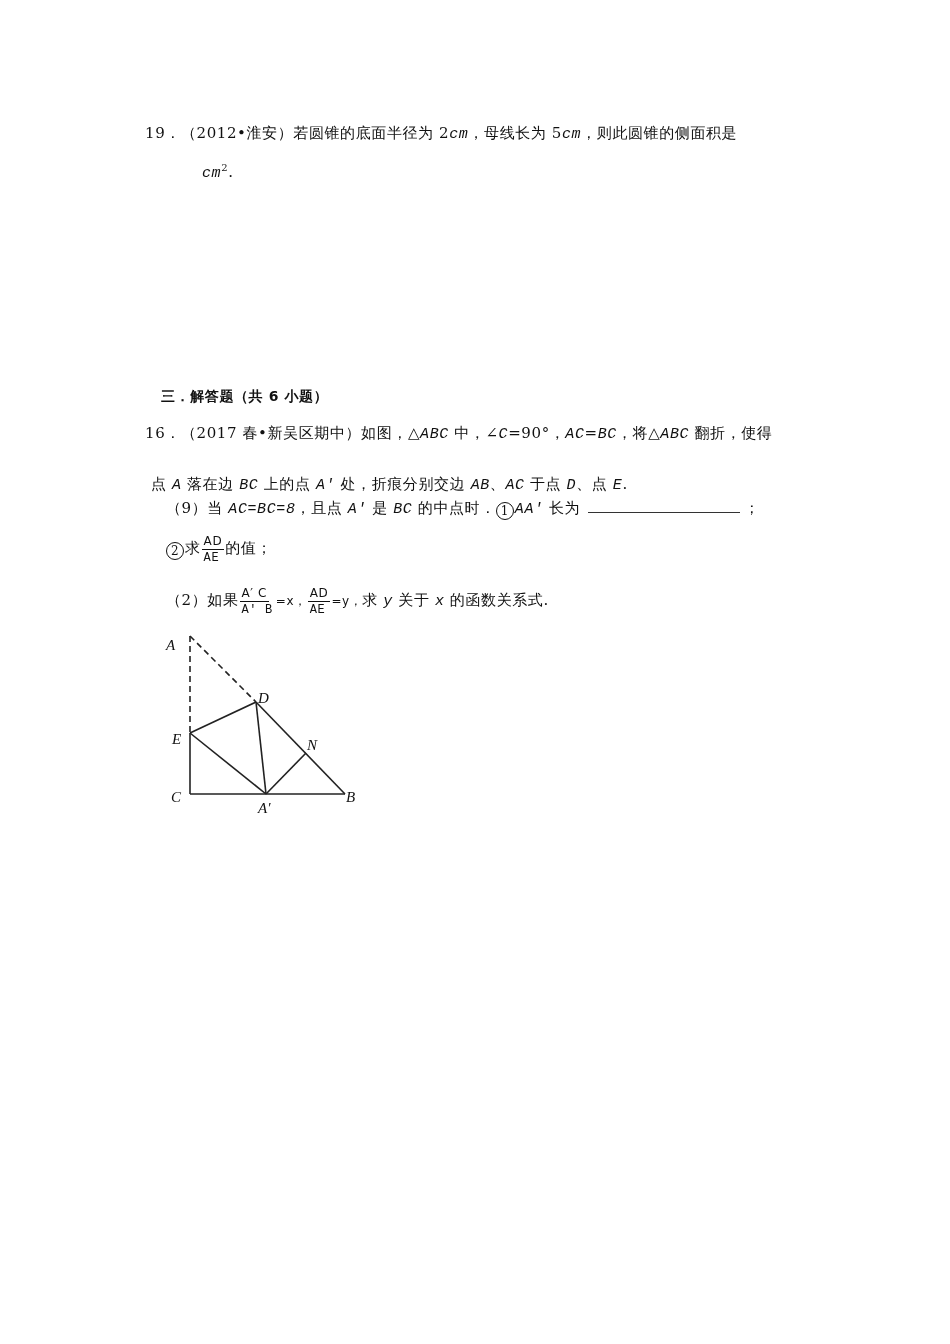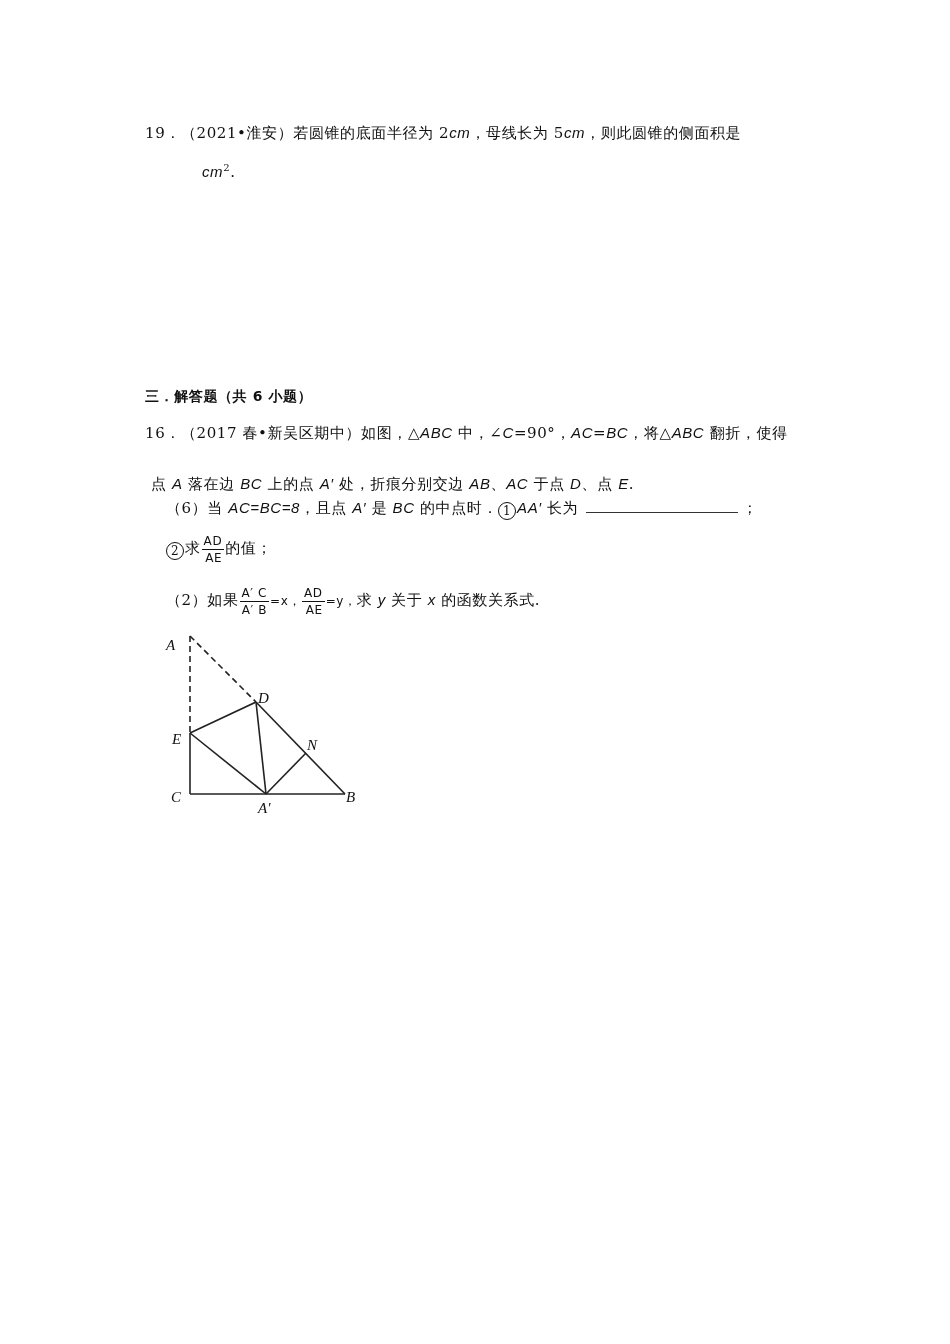--- a/index.html
+++ b/index.html
@@ -5,63 +5,63 @@
   html, body { margin: 0; padding: 0; background: #ffffff; }
   body {
     width: 950px; height: 1344px; position: relative; overflow: hidden;
     font-family: "DejaVu Serif", "Liberation Serif", serif;
     color: #111111;
   }
   .line {
     position: absolute; left: 145px; font-size: 15px; line-height: 20px;
     white-space: nowrap; letter-spacing: 0.6px;
   }
-  .i { font-style: italic; font-family: Liberation Sans, sans-serif; text-align: center; }
-  .bold { font-weight: bold; font-family: "DejaVu Sans", "Liberation Sans", sans-serif; font-size: 14px; }
+  .i { font-style: italic; font-family: Liberation Mono, monospace; text-align: center; }
+  .bold { font-weight: bold; font-family: "DejaVu Sans", "Liberation Sans", sans-serif; font-size: 14px; margin-left: 16px; }
   sup { font-size: 10px; vertical-align: 6px; line-height: 0; }
   .blank {
     display: inline-block; width: 152px; border-bottom: 1px solid #333;
     height: 14px; margin: 0 4px 0 8px; vertical-align: baseline;
   }
   .circ {
     display: inline-block; width: 16px; height: 16px; border: 1.3px solid #111;
     border-radius: 50%; font-size: 12px; line-height: 16px; text-align: center;
     font-style: normal; vertical-align: -2px; margin-right: 1px;
   }
   .frac {
-    display: inline-flex; flex-direction: column; align-items: flex-end;
+    display: inline-flex; flex-direction: column; align-items: flex-start;
     vertical-align: middle; font-family: "DejaVu Sans", "Liberation Sans", sans-serif;
     font-size: 12px; line-height: 16px; margin: 0 1px;
   }
   .frac .num { border-bottom: 1px solid #111; padding: 0 2px; }
-  .frac .den { padding: 0 2px; }
+  .frac .den { padding: 0 2px; font-family: Liberation Mono, monospace; }
   .eq { font-family: "DejaVu Sans", "Liberation Sans", sans-serif; font-size: 12px; }
   svg text { font-family: "Liberation Serif", "DejaVu Serif", serif; font-style: italic; font-size: 15px; fill: #111; }
 </style>
 </head>
 <body>
 
 <div class="line" style="top:123px;">
-  <span>19．</span><span>（2021•淮安）</span><span>若圆锥的底面半径为 </span><span>2</span><span class="i">cm</span><span>，母线长为 </span><span>5</span><span class="i">cm</span><span>，则此圆锥的侧面积是</span>
+  <span>19．</span><span>（2012•淮安）</span><span>若圆锥的底面半径为 </span><span>2</span><span class="i">cm</span><span>，母线长为 </span><span>5</span><span class="i">cm</span><span>，则此圆锥的侧面积是</span>
 </div>
 <div class="line" style="top:162px; left:166px;margin-left:36px;">
   <span class="i">cm</span><sup>2</sup><span>.</span>
 </div>
 
 <div class="line bold" style="top:386px;">三．解答题（共 6 小题）</div>
 
 <div class="line" style="top:423px;">
   <span>16．</span><span>（2017 春•新吴区期中）</span><span>如图，△</span><span class="i">ABC</span><span> 中，∠</span><span class="i">C</span><span>=90°，</span><span class="i">AC</span><span>=</span><span class="i">BC</span><span>，将△</span><span class="i">ABC</span><span> 翻折，使得</span>
 </div>
 <div class="line" style="top:460px; left:151px;margin-top:14px;">
   <span>点 </span><span class="i">A</span><span> 落在边 </span><span class="i">BC</span><span> 上的点 </span><span class="i">A′</span><span> 处，折痕分别交边 </span><span class="i">AB</span><span>、</span><span class="i">AC</span><span> 于点 </span><span class="i">D</span><span>、点 </span><span class="i">E</span><span>.</span>
 </div>
 
 <div class="line" style="top:498px; left:166px;">
-  <span>（6）当 </span><span class="i">AC=BC=8</span><span>，且点 </span><span class="i">A′</span><span> 是 </span><span class="i">BC</span><span> 的中点时．</span><span class="circ">1</span><span class="i">AA′</span><span> 长为</span><span class="blank"></span><span>；</span>
+  <span>（9）当 </span><span class="i">AC=BC=8</span><span>，且点 </span><span class="i">A′</span><span> 是 </span><span class="i">BC</span><span> 的中点时．</span><span class="circ">1</span><span class="i">AA′</span><span> 长为</span><span class="blank"></span><span>；</span>
 </div>
 
 <div class="line" style="top:532px; left:166px; line-height:32px;">
   <span class="circ">2</span><span>求</span><span class="frac">
       <span class="num">AD</span>
       <span class="den">AE</span>
     </span><span>的值；</span>
 </div>
 
 <div class="line" style="top:584px; left:166px; line-height:32px;">

